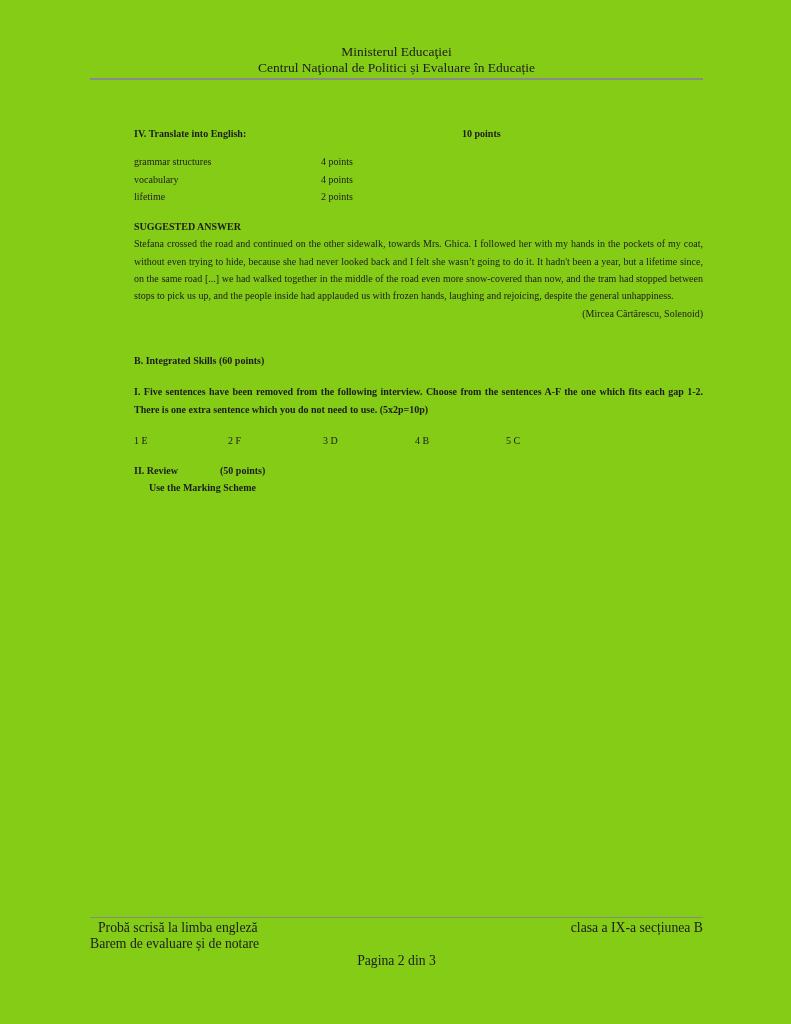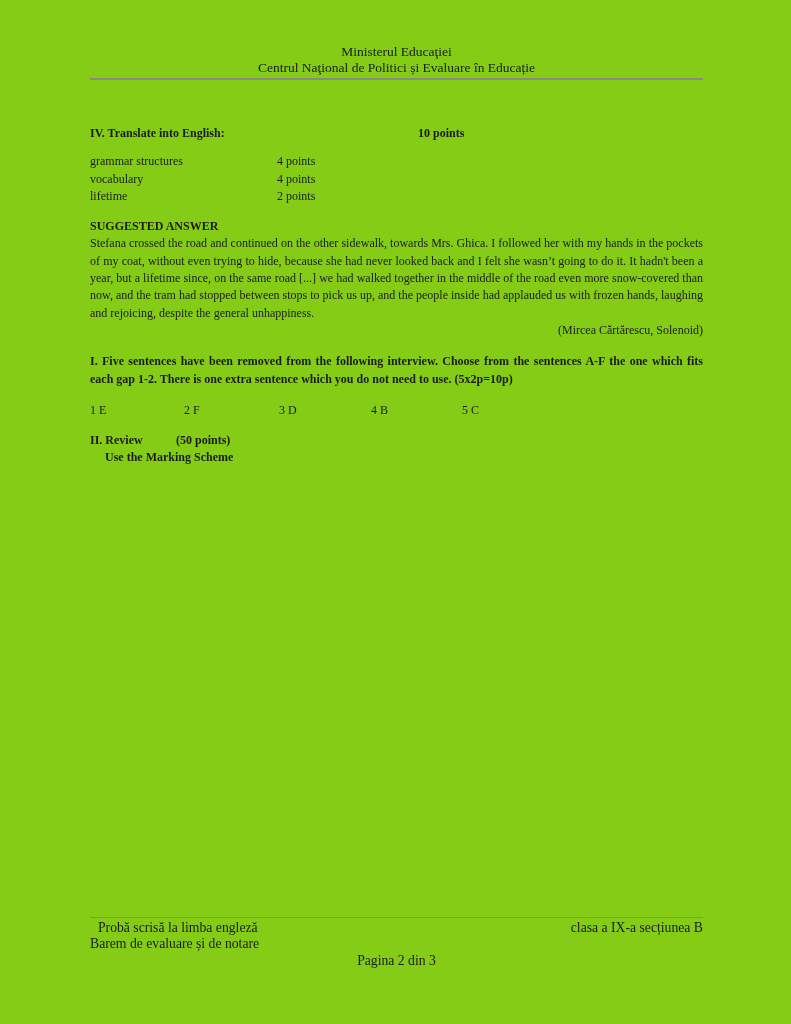--- a/index.html
+++ b/index.html
@@ -27,22 +27,23 @@
   .doc-header {
     margin-top: 44px;
     text-align: center;
     font-size: 13.5px;
     line-height: 15.5px;
     padding-bottom: 3px;
     border-bottom: 2px solid #8a8a8a;
   }
   
   .body-text {
-    font-size: 12px;
+    font-size: 10px;
     line-height: 17.3px;
+    margin-left: 44px;
   }
   .justify { text-align: justify; }
 
   .section-iv-title {
     position: relative;
     margin-top: 45px;
     font-weight: bold;
   }
   .section-iv-title .points {
     position: absolute;
@@ -156,20 +157,21 @@
         <span>2 points</span>
       </div>
     </div>
 
     <div class="body-text suggested-heading">SUGGESTED ANSWER</div>
 
     <div class="body-text justify">Stefana crossed the road and continued on the other sidewalk, towards Mrs. Ghica. I followed her with my hands in the pockets of my coat, without even trying to hide, because she had never looked back and I felt she wasn’t going to do it. It hadn't been a year, but a lifetime since, on the same road [...] we had walked together in the middle of the road even more snow-covered than now, and the tram had stopped between stops to pick us up, and the people inside had applauded us with frozen hands, laughing and rejoicing, despite the general unhappiness.</div>
 
     <div class="body-text attribution">(Mircea Cărtărescu, Solenoid)</div>
 
+    <div class="body-text section-b-title">B. Integrated Skills (60 points)</div>
 
     <div class="body-text justify task-i">I. Five sentences have been removed from the following interview. Choose from the sentences A-F the one which fits each gap 1-2. There is one extra sentence which you do not need to use. (5x2p=10p)</div>
 
     <div class="body-text answer-key">
       <span class="ak ak-0">1 E</span>
       <span class="ak ak-1">2 F</span>
       <span class="ak ak-2">3 D</span>
       <span class="ak ak-3">4 B</span>
       <span class="ak ak-4">5 C</span>
     </div>

